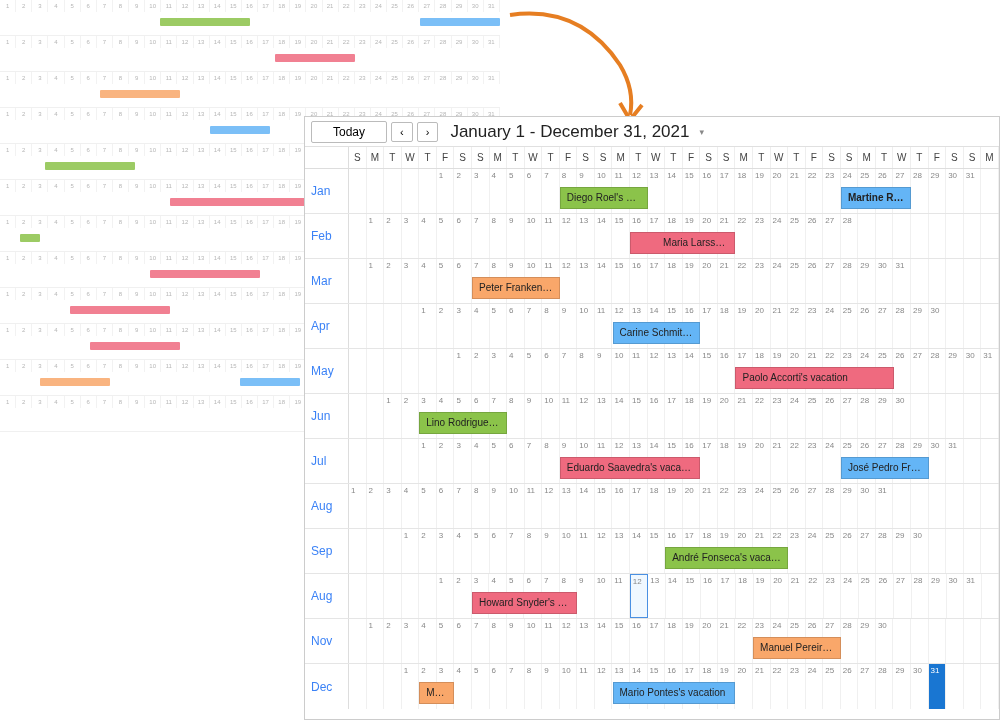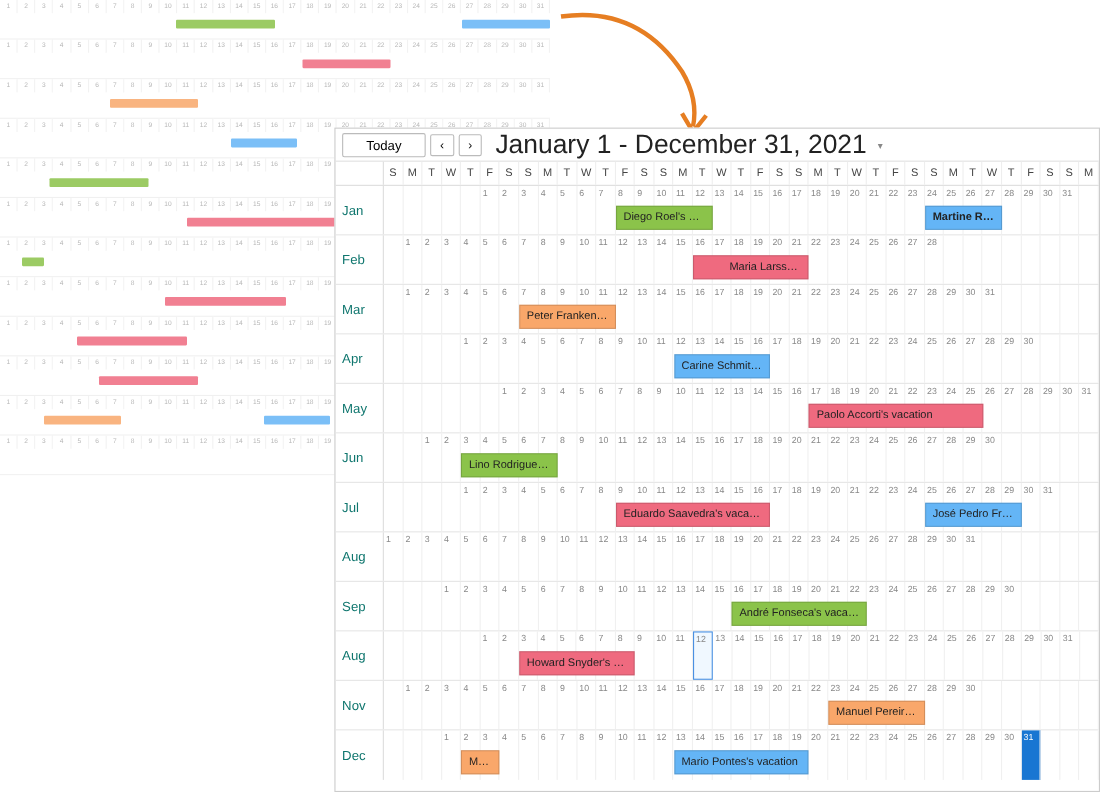--- a/index.html
+++ b/index.html
@@ -13,30 +13,30 @@
 .bg-bar{position:absolute;height:8px;border-radius:1px}
 
 
 .arrow{position:absolute;left:500px;top:-5px;width:170px;height:140px;pointer-events:none}
 
 
 .main-cal{position:absolute;left:304px;top:116px;width:696px;height:604px;background:#fff;border:1px solid #ccc}
 .toolbar{display:flex;align-items:center;height:30px;padding:3px 6px;border-bottom:1px solid #e0e0e0;gap:4px}
 .btn{border:1px solid #bbb;background:#fff;padding:3px 21px;font-size:12px;cursor:pointer;border-radius:2px}
 .btn.nav{padding:3px 8px;font-size:11px}
-.title{font-size:24px;color:#222;margin-left:8px}
+.title{font-size:17px;color:#222;margin-left:8px}
 .title-dd{font-size:9px;color:#888;margin-left:6px}
 
 .dow-header{display:flex;height:22px;border-bottom:1px solid #ddd}
 .mon-label-spacer{width:44px;border-right:1px solid #ddd}
 .dow-cell{flex:1;font-size:10px;color:#444;text-align:center;line-height:22px;border-right:1px solid #eee;min-width:0}
 
 .month-row{display:flex;height:45px;border-bottom:1px solid #e5e5e5;position:relative}
 .month-row:last-child{border-bottom:none}
-.mon-label{width:44px;font-size:12px;color:#0f766e;display:flex;align-items:center;padding-left:6px;border-right:1px solid #ddd}
+.mon-label{width:44px;font-size:12px;color:#3b82f6;display:flex;align-items:center;padding-left:6px;border-right:1px solid #ddd}
 .days{flex:1;display:flex;position:relative}
 .day{flex:1;border-right:1px solid #f0f0f0;font-size:8px;color:#888;padding:2px 0 0 2px;min-width:0}
 .day.empty{color:transparent}
 .day.highlight{border:1px solid #4a90e2;background:#f0f8ff}
 .day.sel{background:#1976d2;color:#fff}
 
 .event{position:absolute;top:18px;height:22px;font-size:10px;color:#222;padding:4px 6px;overflow:hidden;white-space:nowrap;text-overflow:ellipsis;border:1px solid rgba(0,0,0,.15)}
 .c-green{background:#8bc34a}
 .c-blue{background:#64b5f6}
 .c-red{background:#ef6a7f}

